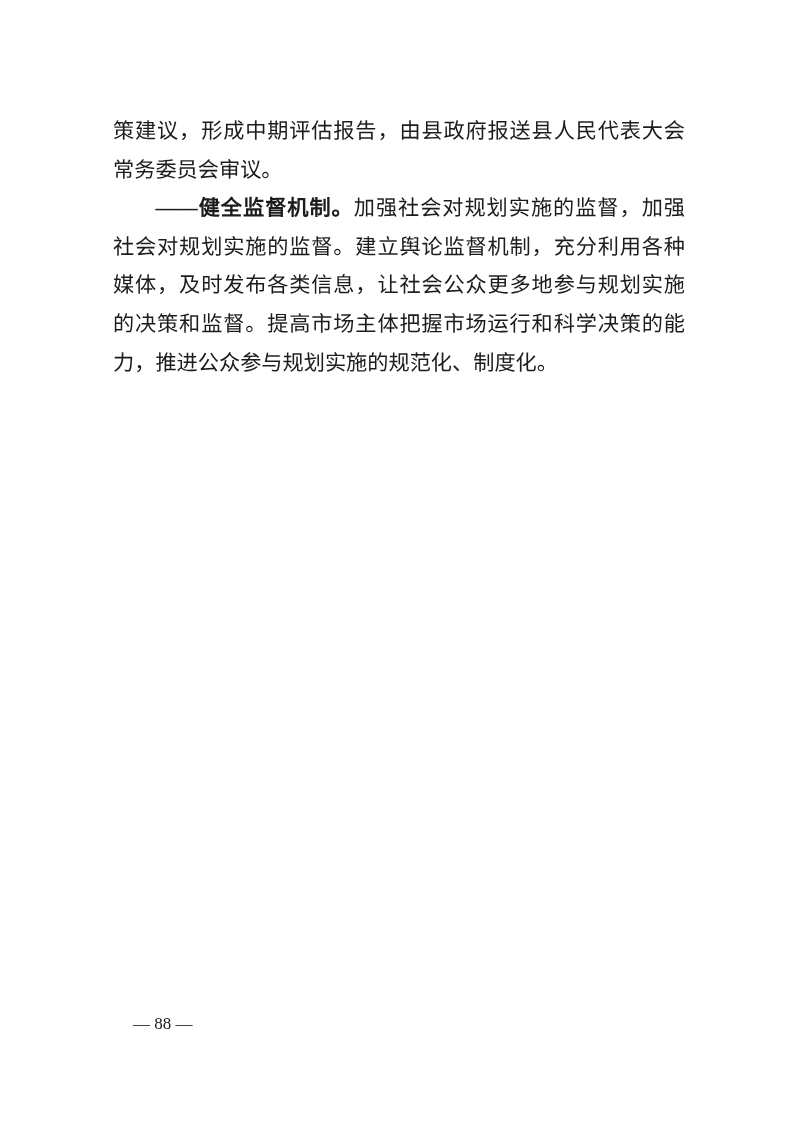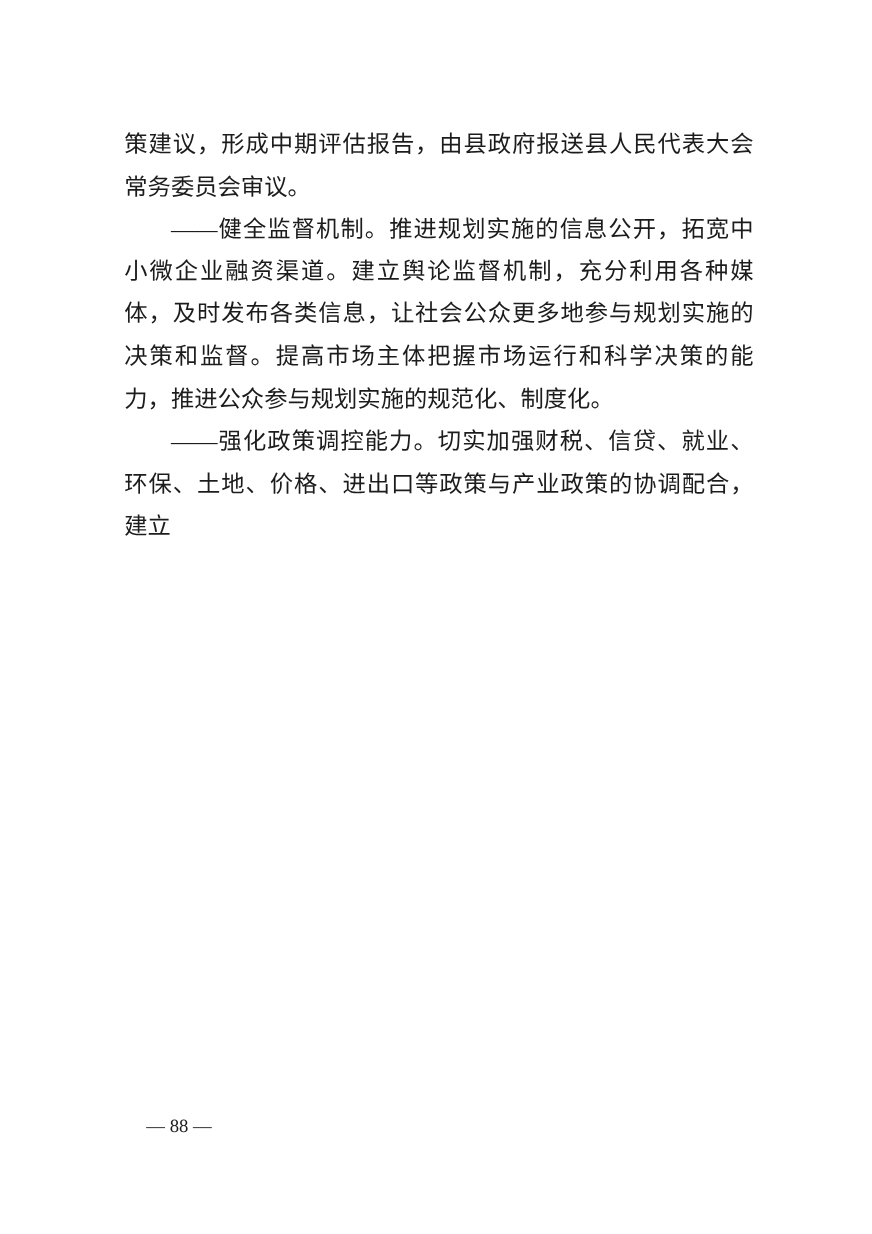--- a/index.html
+++ b/index.html
@@ -26,33 +26,32 @@
     text-justify: inter-character;
   }
   .doc-body p {
     margin: 0;
     padding: 0;
   }
   .doc-body p.indent {
     text-indent: 2em;
   }
   .doc-body b {
-    font-weight: normal;
+    font-weight: bold;
   }
   .page-footer {
     position: absolute;
     left: 133px;
     top: 1005px;
     font-size: 17px;
     line-height: 38.6px;
   }
 </style>
 </head>
 <body>
 
 <div class="page" style="color: rgb(28, 28, 28); background: rgb(255, 255, 255);">
   <div class="doc-body" id="doc-body">
       <p><span>策建议，形成中期评估报告，由县政府报送县人民代表大会常务委员会审议。</span></p>
-      <p class="indent"><b>——健全监督机制。</b><span>推进规划实施的信息公开，拓宽中小微企业融资渠道。建立舆论监督机制，充分利用各种媒体，及时发布各类信息，让社会公众更多地参与规划实施的决策和监督。提高市场主体把握市场运行和科学决策的能力，推进公众参与规划实施的规范化、制度化。</span></p>
-      <p class="indent"><b>——强化政策调控能力。</b><span>切实加强财税、信贷、就业、环保、土地、价格、进出口等政策与产业政策的协调配合，建立</span></p>
+      <p class="indent"><b>——健全监督机制。</b><span>加强社会对规划实施的监督，加强社会对规划实施的监督。建立舆论监督机制，充分利用各种媒体，及时发布各类信息，让社会公众更多地参与规划实施的决策和监督。提高市场主体把握市场运行和科学决策的能力，推进公众参与规划实施的规范化、制度化。</span></p>
     </div>
   <div class="page-footer">— 88 —</div>
 </div>
 
 </body></html>

